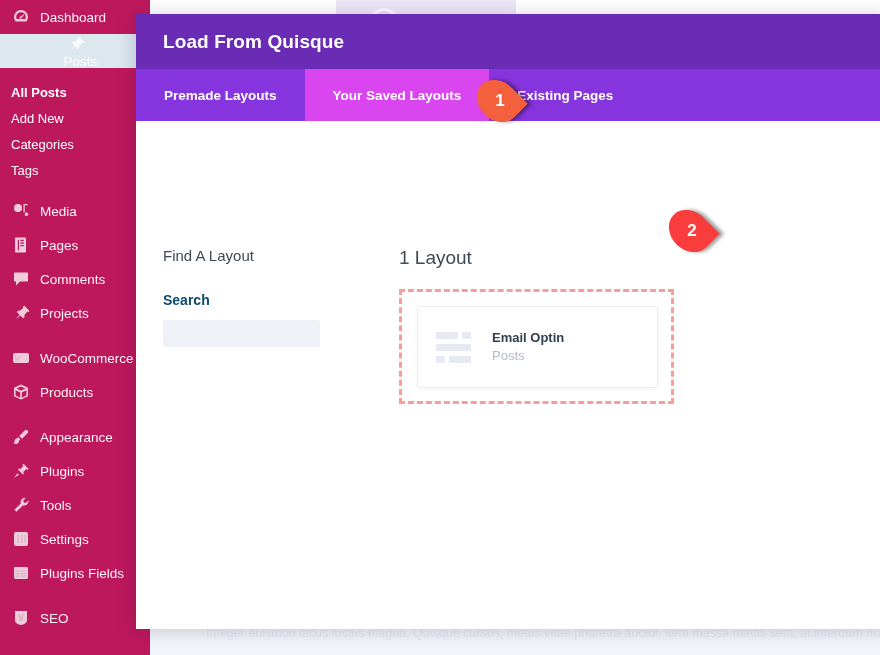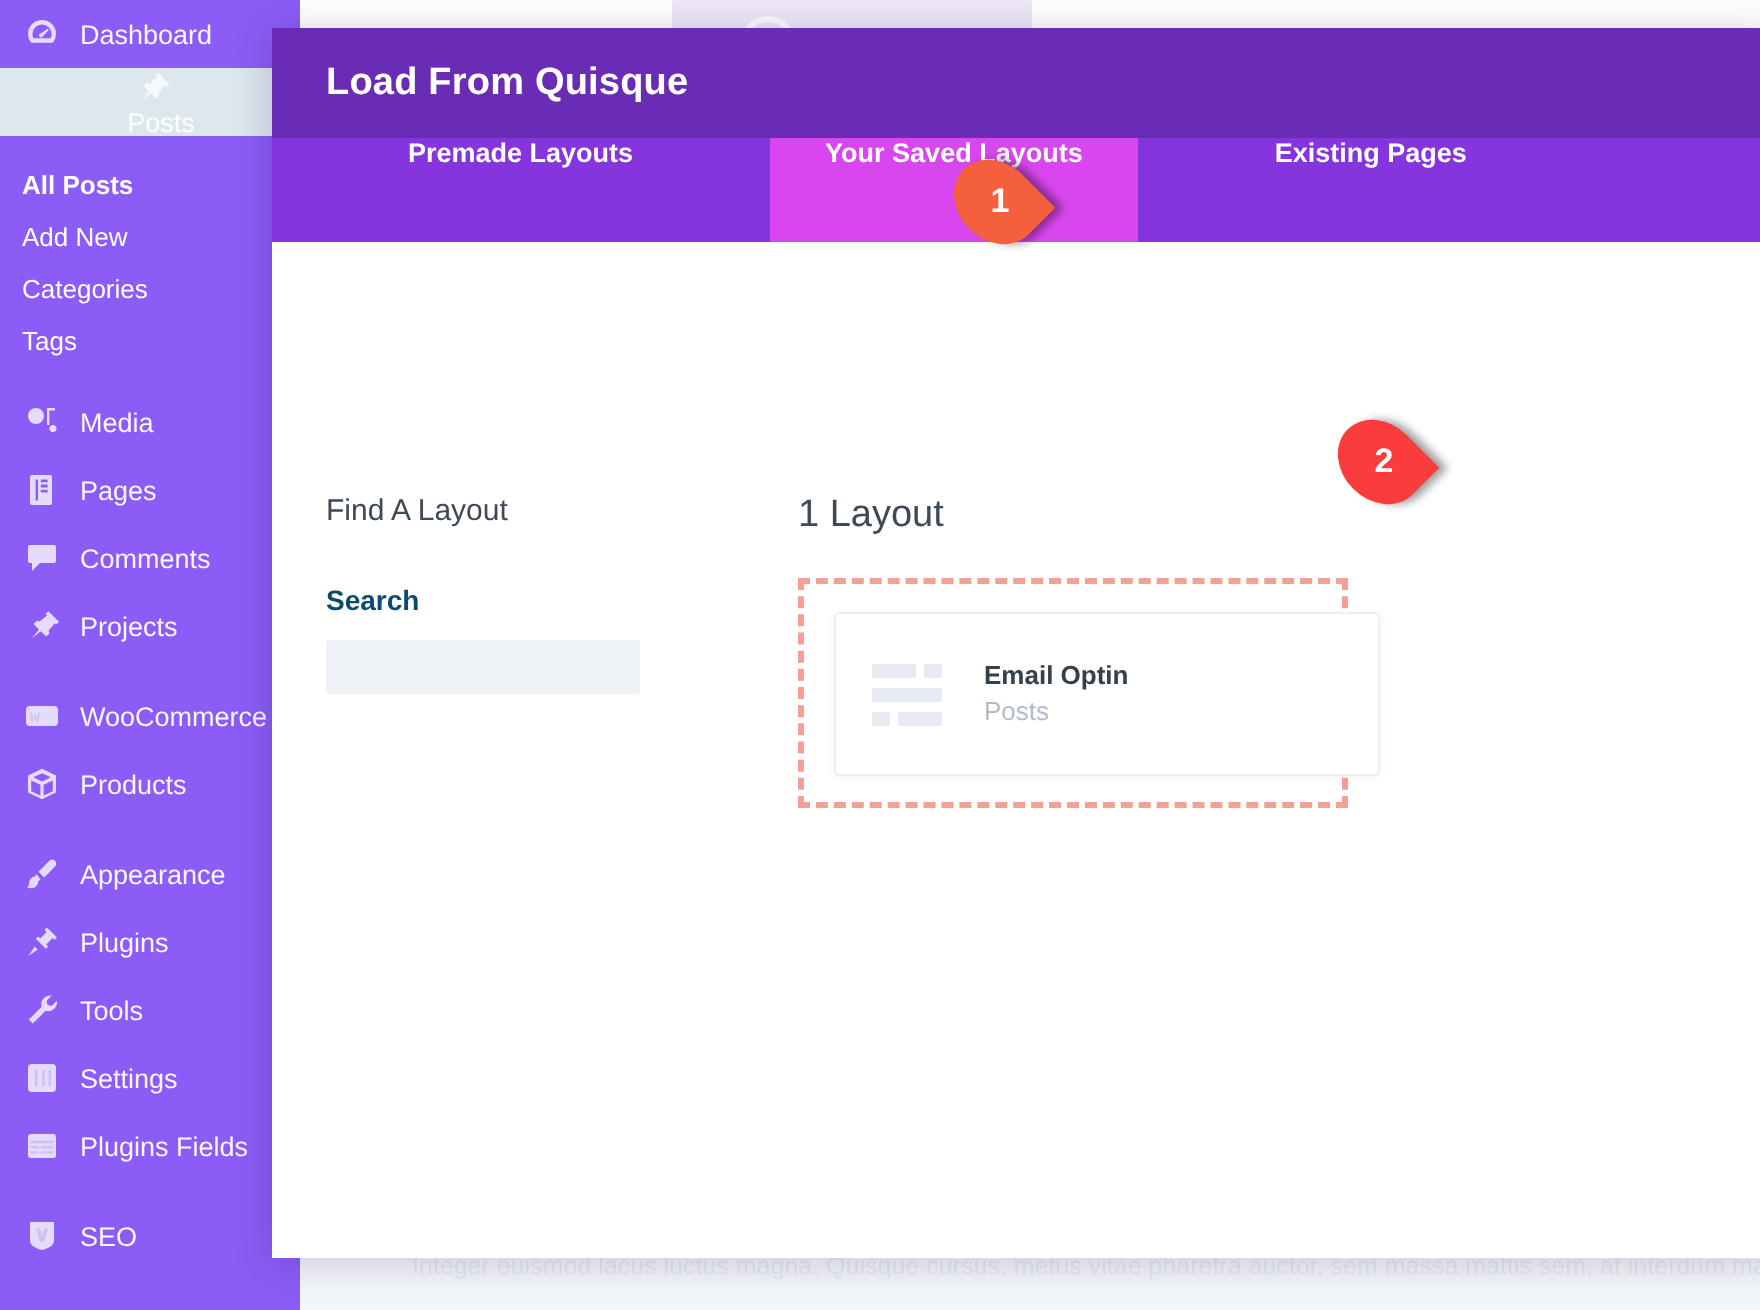--- a/index.html
+++ b/index.html
@@ -66,21 +66,21 @@
     color: #e3e9f1;
     white-space: nowrap;
     overflow: hidden;
   }
 
   
   #sidebar {
     position: absolute;
     left: 0; top: 0;
     width: 150px; height: 655px;
-    background: #8b5cf6;
+    background: #be185d;
     overflow: hidden;
   }
   .wp-item {
     position: relative;
     display: flex;
     align-items: center;
     height: 34px;
     padding-left: 11px;
     color: #ffffff;
     font-size: 13.5px;
@@ -137,28 +137,27 @@
   }
 
   #tabbar {
     height: 52px;
     background: #8634dd;
     display: flex;
     align-items: stretch;
   }
   .tab {
     display: flex;
-    align-items: flex-start;
+    align-items: center;
     padding: 0 28px;
     color: #ffffff;
     font-size: 13.5px;
     font-weight: bold;
     white-space: nowrap;
     cursor: pointer;
-    margin-left: 40px;
   }
   .tab.active { background: #d946ef; }
 
   #modal-body {
     height: 508px;
     background: #ffffff;
     position: relative;
     padding: 30px 0 0 0;
   }
 
@@ -208,21 +207,21 @@
 
   #layout-highlight {
     position: relative;
     width: 275px;
     height: 115px;
     border: 3px dashed #f79e97;
     padding: 14px 15px;
   }
 
   #layout-card {
-    width: 273px;
+    width: 241px;
     height: 82px;
     background: #ffffff;
     border: 1px solid #eceff4;
     border-radius: 3px;
     box-shadow: 0 1px 4px rgba(70,80,100,.07);
     display: flex;
     align-items: center;
     padding-left: 18px;
     cursor: pointer;
   }

